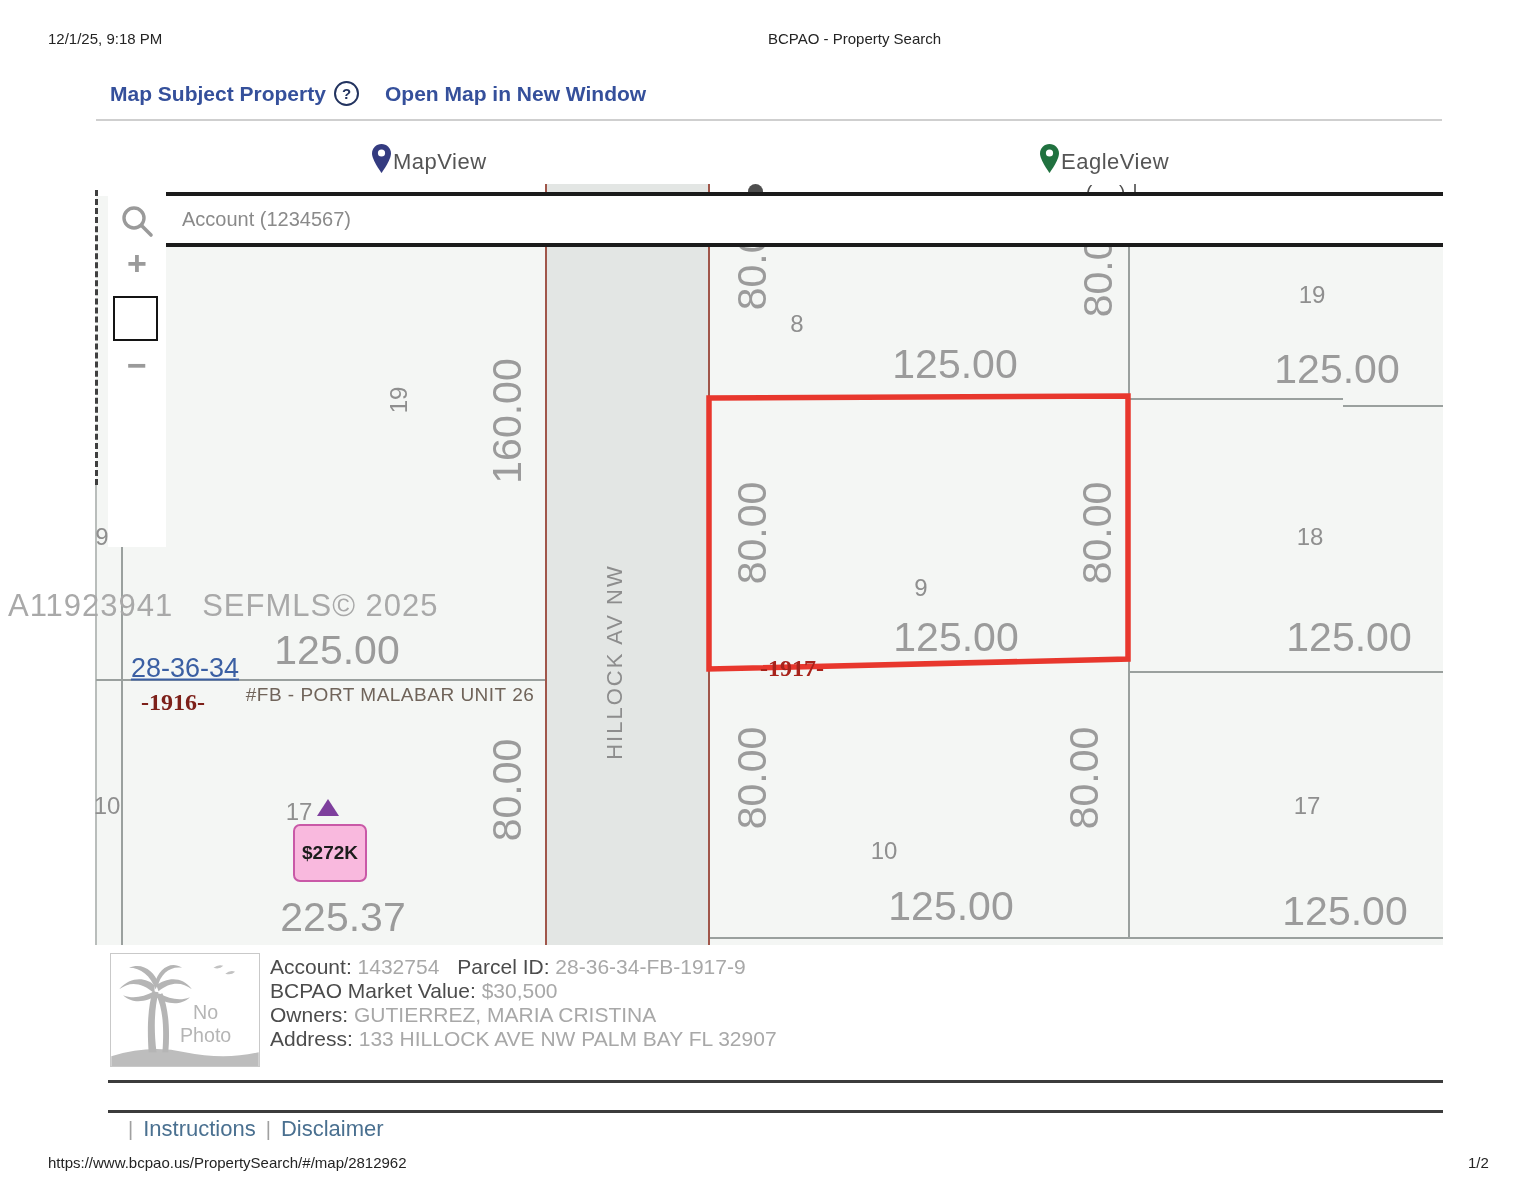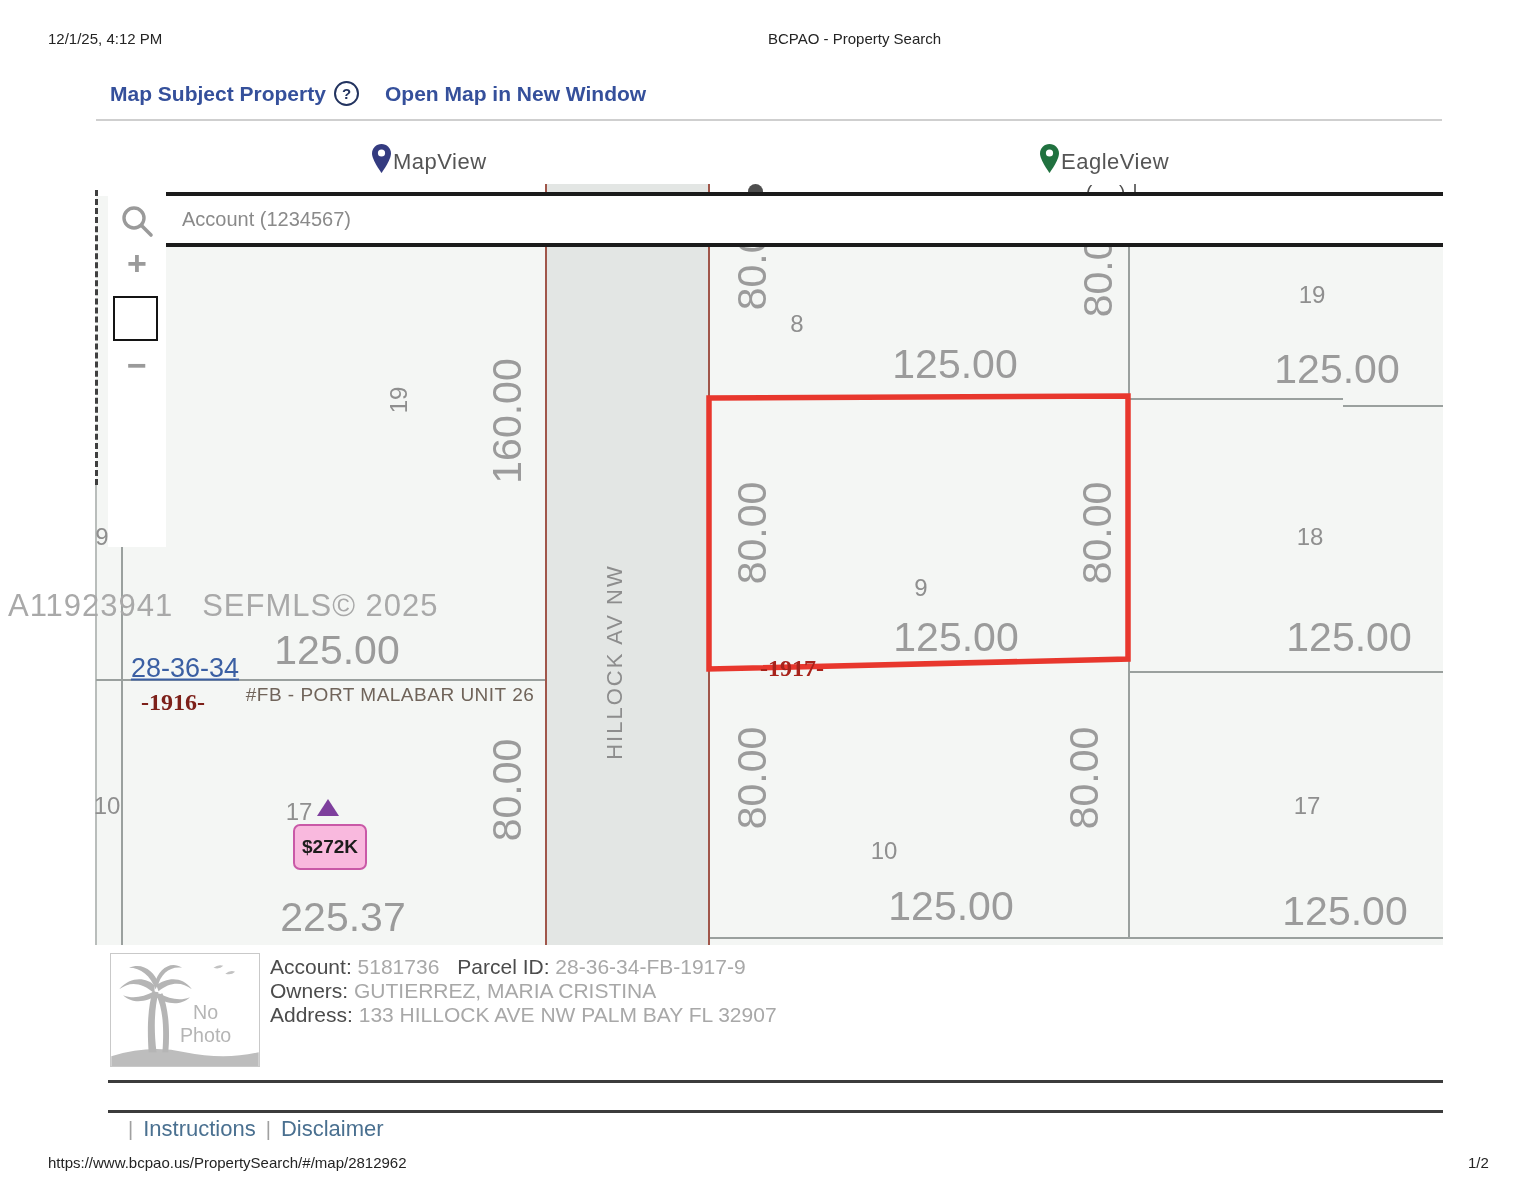--- a/index.html
+++ b/index.html
@@ -44,21 +44,21 @@
   .street { font-size:22px; color:#8d8d8d; letter-spacing:2px; }
   .seclink { font-size:27px; color:#3b5fa3; text-decoration:underline; pointer-events:auto; cursor:pointer; }
   .plat { font-family:"Liberation Serif", serif; font-weight:bold; font-size:24px; color:#7d2019; }
   .platred { color:#a8231b; }
   .subdiv { font-size:19px; color:#70645a; letter-spacing:.5px;margin-left:33px; }
 
   #watermark { position:absolute; left:8px; top:588px; font-size:31px; color:#a9a9a9; letter-spacing:1px; white-space:pre; z-index:8; pointer-events:none; }
 
   
   #marker-triangle { position:absolute; left:317px; top:799px; width:0; height:0; border-left:11px solid transparent; border-right:11px solid transparent; border-bottom:17px solid #7e3f9d; z-index:7; }
-  #marker-badge { position:absolute; left:293px; top:824px; background:#f9b9de; border:2px solid #c959a7; border-radius:7px; padding:10px 7px; font-size:19px; font-weight:bold; color:#1c1c1c; line-height:22px; z-index:7; cursor:pointer; }
+  #marker-badge { position:absolute; left:293px; top:824px; background:#f9b9de; border:2px solid #c959a7; border-radius:7px; padding:16px 7px; font-size:19px; font-weight:bold; color:#1c1c1c; line-height:22px; z-index:7; cursor:pointer; }
 
   
   #artifact-bump { position:absolute; left:748px; top:184px; width:15px; height:15px; border-radius:50%; background:#4e4e4e; z-index:9; }
   .artifact-paren { position:absolute; top:181px; font-size:19px; color:#4e4e4e; z-index:9; }
   #artifact-tick { position:absolute; left:1134px; top:184px; width:2px; height:10px; background:#6f6f6f; z-index:9; }
 
   
   #ctrl-panel { position:absolute; left:108px; top:190px; width:58px; height:357px; background:#fff; z-index:11; }
   #zoom-in-btn, #zoom-out-btn { position:absolute; left:0; width:58px; text-align:center; font-size:34px; font-weight:bold; color:#9a9a9a; cursor:pointer; line-height:30px; }
   #zoom-in-btn { top:58px; } #zoom-out-btn { top:160px; }
@@ -83,21 +83,21 @@
   .links-row { position:absolute; left:118px; font-size:22px; white-space:nowrap; }
   #links-row-1 { top:1085px; } #links-row-2 { top:1116px; }
   .flink { color:#4a7090; cursor:pointer; }
   .lsep { color:#a0a0a0; margin:0 10px; font-size:20px; }
 </style>
 </head>
 <body>
 
 <div id="stage">
 
-  <div id="print-date" class="print-meta">12/1/25, 4:12 PM</div>
+  <div id="print-date" class="print-meta">12/1/25, 9:18 PM</div>
   <div id="print-title" class="print-meta">BCPAO - Property Search</div>
 
   <div id="link-map-subject" class="tool-link">Map Subject Property</div>
   <div id="help-circle">?</div>
   <div id="link-open-map" class="tool-link">Open Map in New Window</div>
   <div id="toolbar-rule"></div>
 
   <svg id="mapview-pin" class="pin" viewBox="0 0 19 29">
     <path d="M9.5 0 C4.2 0 0 4.2 0 9.5 c0 6.5 9.5 19.5 9.5 19.5 s9.5-13 9.5-19.5 C19 4.2 14.8 0 9.5 0 z" fill="#343b80"></path>
     <circle cx="9.5" cy="9" r="3.6" fill="#fff"></circle>
@@ -199,21 +199,22 @@
       <path d="M45 36 C40 22 30 14 18 14 C32 8 44 18 48 30 Z"></path>
       <path d="M47 34 C50 20 60 12 72 14 C60 6 48 16 44 30 Z"></path>
       <path d="M48 38 C60 28 72 28 82 36 C72 22 56 24 46 32 Z"></path>
       <path d="M48 40 C60 46 70 48 80 44 C70 54 54 50 46 44 Z"></path>
     </g>
     <path d="M104 14 q5 -4 10 -2 q-4 4 -10 2 Z M116 20 q5 -4 10 -2 q-4 4 -10 2 Z" fill="#c2c2c2"></path>
     <text x="96" y="66" font-size="20" fill="#b5b5b5" text-anchor="middle" font-family="Liberation Sans, sans-serif">No</text>
     <text x="96" y="90" font-size="20" fill="#b5b5b5" text-anchor="middle" font-family="Liberation Sans, sans-serif">Photo</text>
   </svg>
   <div id="info-rows">
-      <div class="info-row"><span class="ipair"><span class="ilabel">Account: </span><span class="ivalue">5181736</span></span><span class="ipair"><span class="ilabel">Parcel ID: </span><span class="ivalue">28-36-34-FB-1917-9</span></span></div>
+      <div class="info-row"><span class="ipair"><span class="ilabel">Account: </span><span class="ivalue">1432754</span></span><span class="ipair"><span class="ilabel">Parcel ID: </span><span class="ivalue">28-36-34-FB-1917-9</span></span></div>
+      <div class="info-row"><span class="ipair"><span class="ilabel">BCPAO Market Value: </span><span class="ivalue">$30,500</span></span></div>
       <div class="info-row"><span class="ipair"><span class="ilabel">Owners: </span><span class="ivalue">GUTIERREZ, MARIA CRISTINA</span></span></div>
       <div class="info-row"><span class="ipair"><span class="ilabel">Address: </span><span class="ivalue">133 HILLOCK AVE NW PALM BAY FL 32907</span></span></div>
     </div>
 
   <div id="divider-1" class="hdivider"></div>
   <div id="divider-2" class="hdivider"></div>
   <div id="links-row-2" class="links-row"><span class="lsep">|</span><span class="flink">Instructions</span><span class="lsep">|</span><span class="flink">Disclaimer</span></div>
 
   <div id="print-url" class="print-meta">https://www.bcpao.us/PropertySearch/#/map/2812962</div>
   <div id="print-page" class="print-meta">1/2</div>

